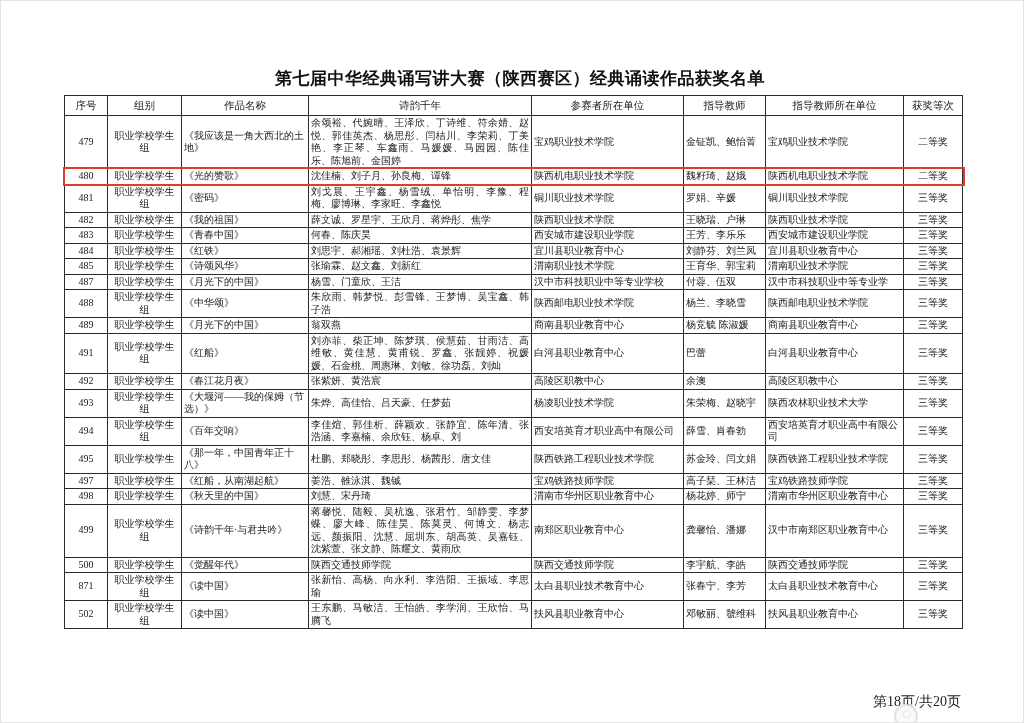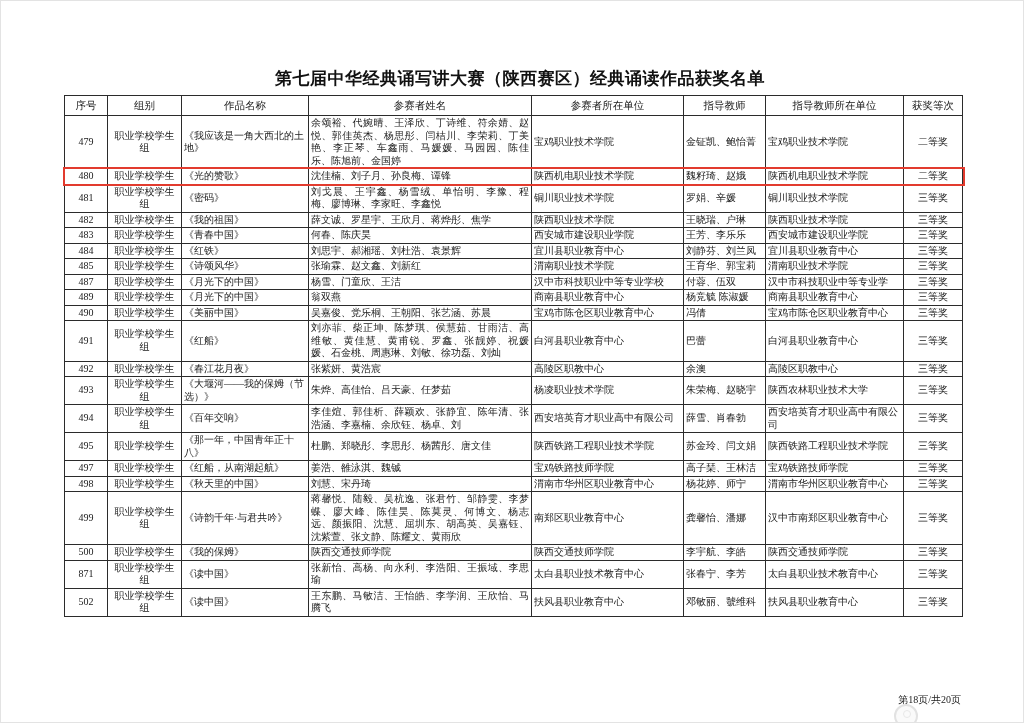--- a/index.html
+++ b/index.html
@@ -23,21 +23,21 @@
   }
   table.awards th{
     font-weight:normal;text-align:center;font-size:10.5px;height:15px;
     padding:2px 1px;
   }
   td.c-no, td.c-group, td.c-award{text-align:center;}
   td.c-work{text-align:left;}
   td.c-names{text-align:justify;}
   tr.highlighted{outline:2.5px solid #e23b2e;outline-offset:0px;}
   .page-footer{
-    position:absolute;top:692px;right:62px;font-size:10px;color:#222;
+    position:absolute;top:692px;right:62px;font-size:14px;color:#222;
   }
   .watermark{
     position:absolute;left:893px;top:703px;width:24px;height:24px;
     border-radius:50%;border:2px solid #e2e2e2;background:#fafafa;
     box-sizing:border-box;
   }
   .watermark::after{
     content:"";position:absolute;left:7px;top:4px;width:6px;height:6px;
     border-radius:50%;border:1.5px solid #e8e8e8;
   }
@@ -56,21 +56,21 @@
     <col style="width:152px">
       <col style="width:82px">
       <col style="width:138px">
       <col style="width:59px">
   </colgroup>
   <thead>
       <tr>
         <th>序号</th>
         <th>组别</th>
         <th>作品名称</th>
-        <th>参赛者姓名</th>
+        <th>诗韵千年</th>
         <th>参赛者所在单位</th>
         <th>指导教师</th>
         <th>指导教师所在单位</th>
         <th>获奖等次</th>
       </tr>
     </thead>
   <tbody>
       <tr>
         <td class="c-no">479</td>
         <td class="c-group">职业学校学生组</td>
@@ -145,40 +145,40 @@
         <td class="c-no">487</td>
         <td class="c-group">职业学校学生</td>
         <td class="c-work">《月光下的中国》</td>
         <td class="c-names">杨雪、门童欣、王洁</td>
         <td class="c-unit">汉中市科技职业中等专业学校</td>
         <td class="c-teachers">付蓉、伍双</td>
         <td class="c-tunit">汉中市科技职业中等专业学</td>
         <td class="c-award">三等奖</td>
       </tr>
       <tr>
+        <td class="c-no">488</td>
+        <td class="c-group">职业学校学生组</td>
+        <td class="c-work">《中华颂》</td>
+        <td class="c-names">朱欣雨、韩梦悦、彭雪锋、王梦博、吴宝鑫、韩子浩</td>
+        <td class="c-unit">陕西邮电职业技术学院</td>
+        <td class="c-teachers">杨兰、李晓雪</td>
+        <td class="c-tunit">陕西邮电职业技术学院</td>
+        <td class="c-award">三等奖</td>
+      </tr>
+      <tr>
         <td class="c-no">489</td>
         <td class="c-group">职业学校学生</td>
         <td class="c-work">《月光下的中国》</td>
         <td class="c-names">翁双燕</td>
         <td class="c-unit">商南县职业教育中心</td>
         <td class="c-teachers">杨竞毓 陈淑媛</td>
         <td class="c-tunit">商南县职业教育中心</td>
         <td class="c-award">三等奖</td>
       </tr>
       <tr>
-        <td class="c-no">490</td>
-        <td class="c-group">职业学校学生</td>
-        <td class="c-work">《美丽中国》</td>
-        <td class="c-names">吴嘉俊、党乐桐、王朝阳、张艺涵、苏晨</td>
-        <td class="c-unit">宝鸡市陈仓区职业教育中心</td>
-        <td class="c-teachers">冯倩</td>
-        <td class="c-tunit">宝鸡市陈仓区职业教育中心</td>
-        <td class="c-award">三等奖</td>
-      </tr>
-      <tr>
         <td class="c-no">491</td>
         <td class="c-group">职业学校学生组</td>
         <td class="c-work">《红船》</td>
         <td class="c-names">刘亦菲、柴正坤、陈梦琪、侯慧茹、甘雨洁、高维敏、黄佳慧、黄甫锐、罗鑫、张靓婷、祝媛媛、石金桃、周惠琳、刘敏、徐功磊、刘灿</td>
         <td class="c-unit">白河县职业教育中心</td>
         <td class="c-teachers">巴蕾</td>
         <td class="c-tunit">白河县职业教育中心</td>
         <td class="c-award">三等奖</td>
       </tr>
       <tr>
@@ -247,21 +247,21 @@
         <td class="c-work">《诗韵千年·与君共吟》</td>
         <td class="c-names">蒋馨悦、陆毅、吴杭逸、张君竹、邹静雯、李梦蝶、廖大峰、陈佳昊、陈莫灵、何博文、杨志远、颜振阳、沈慧、屈圳东、胡高英、吴嘉钰、沈紫萱、张文静、陈耀文、黄雨欣</td>
         <td class="c-unit">南郑区职业教育中心</td>
         <td class="c-teachers">龚馨怡、潘娜</td>
         <td class="c-tunit">汉中市南郑区职业教育中心</td>
         <td class="c-award">三等奖</td>
       </tr>
       <tr>
         <td class="c-no">500</td>
         <td class="c-group">职业学校学生</td>
-        <td class="c-work">《我的保姆》</td>
+        <td class="c-work">《觉醒年代》</td>
         <td class="c-names">陕西交通技师学院</td>
         <td class="c-unit">陕西交通技师学院</td>
         <td class="c-teachers">李宇航、李皓</td>
         <td class="c-tunit">陕西交通技师学院</td>
         <td class="c-award">三等奖</td>
       </tr>
       <tr>
         <td class="c-no">871</td>
         <td class="c-group">职业学校学生组</td>
         <td class="c-work">《读中国》</td>

